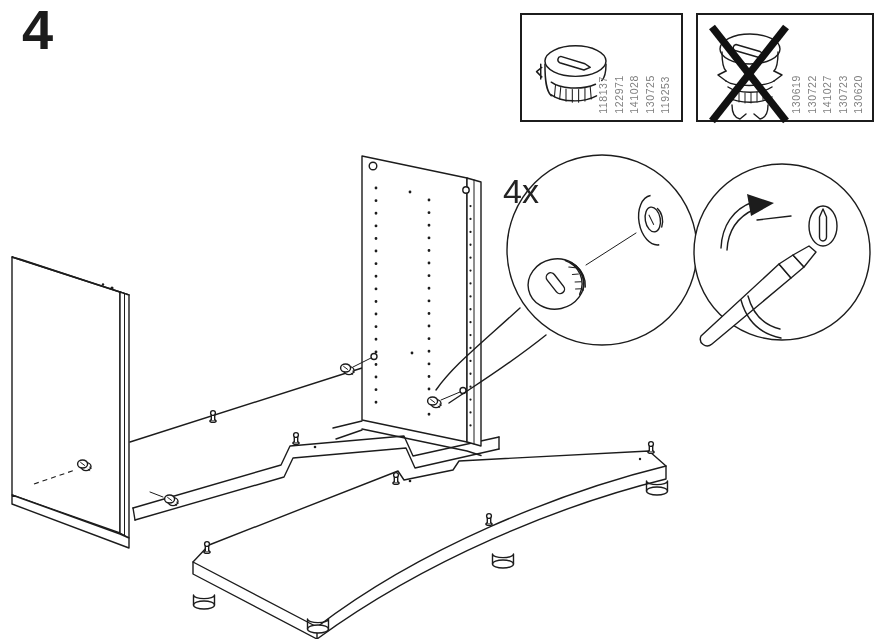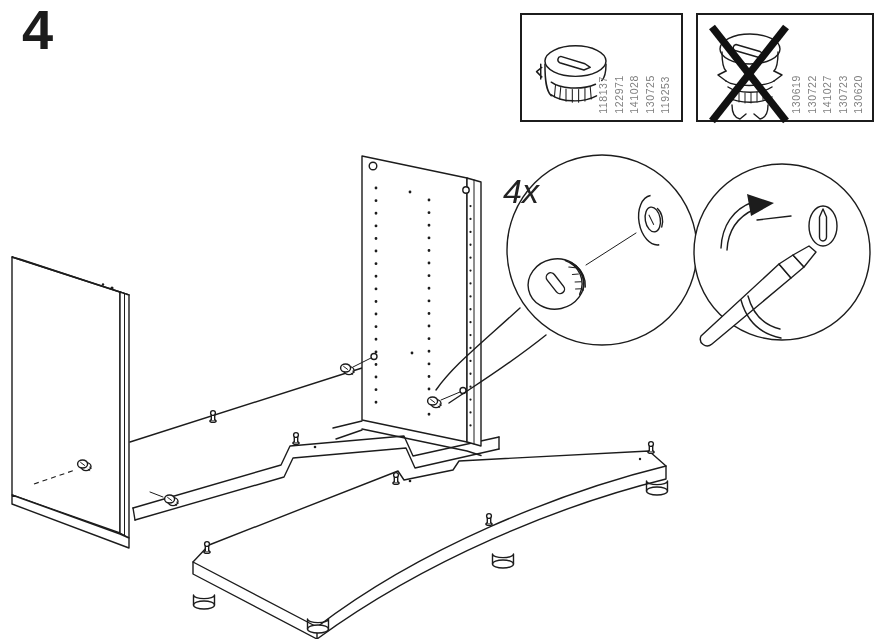--- a/index.html
+++ b/index.html
@@ -1,19 +1,19 @@
 <!DOCTYPE html>
 <html><head>
 <meta charset="utf-8">
 <style>
   html,body{margin:0;padding:0;background:#fff;}
   .page{position:relative;width:879px;height:639px;background:#fff;overflow:hidden;
         font-family:"Liberation Sans", sans-serif;color:#1c1c1c;}
   .step-number{position:absolute;left:22px;top:2px;font-size:56px;font-weight:700;line-height:1;}
-  .qty-label{position:absolute;left:503px;top:174px;font-size:34px;font-weight:400;color:#222;line-height:1;font-style:italic;}
+  .qty-label{position:absolute;left:503px;top:174px;font-size:34px;font-weight:400;color:#222;line-height:1;}
   .hw-box{position:absolute;top:13px;height:109px;border:2px solid #1c1c1c;background:#fff;box-sizing:border-box;}
   .hw-box-correct{left:520px;width:163px;}
   .hw-box-wrong{left:696px;width:178px;}
   .hw-icon{position:absolute;left:4px;top:4px;}
   .part-numbers{position:absolute;bottom:6px;display:flex;gap:3.5px;align-items:flex-end;}
   .hw-box-correct .part-numbers{right:10px;}
   .hw-box-wrong .part-numbers{right:8px;}
   .part-number{writing-mode:vertical-rl;transform:rotate(180deg);font-size:10.5px;
                letter-spacing:0.6px;color:#7f7f7f;white-space:nowrap;}
   svg .ln{fill:none;stroke:#1c1c1c;stroke-width:1.4;stroke-linecap:round;stroke-linejoin:round;}

